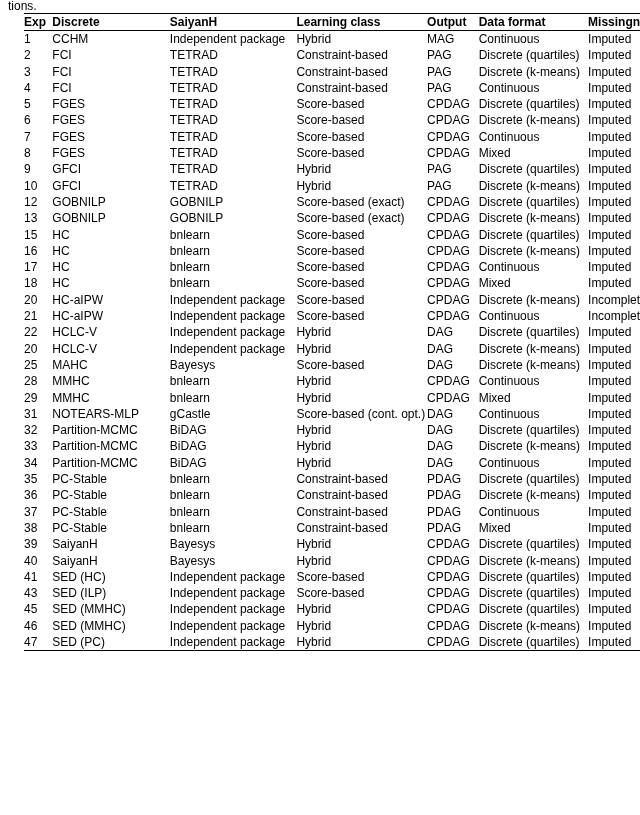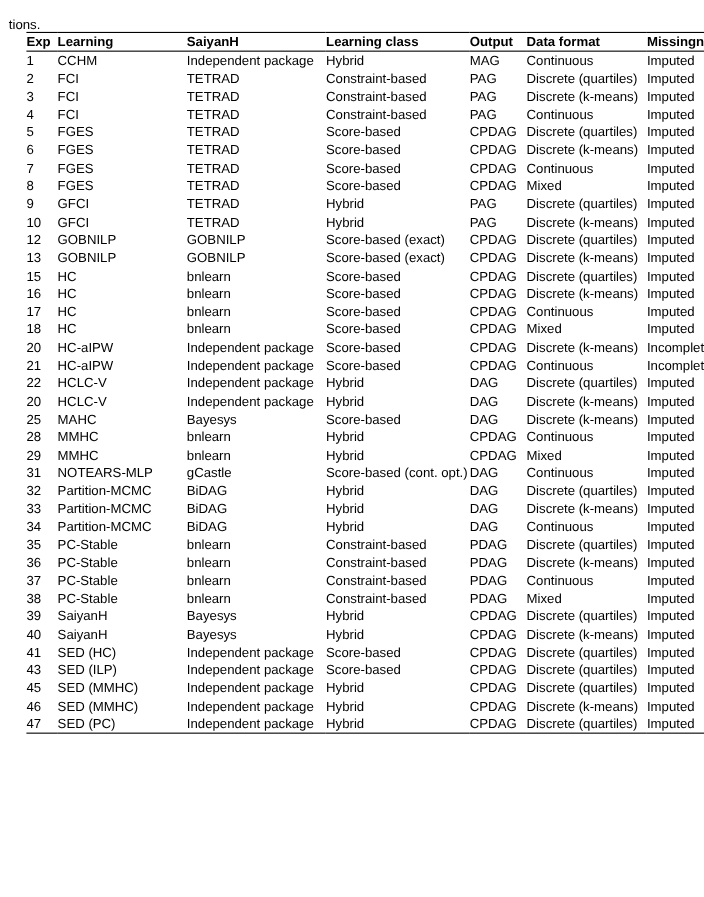--- a/index.html
+++ b/index.html
@@ -7,21 +7,21 @@
     width: 640px;
     height: 815px;
     overflow: hidden;
     color: #000;
     font-family: "Liberation Sans", sans-serif;
   }
   .caption-fragment {
     font-size: 12px;
     line-height: 13px;
     padding-left: 8px;
-    padding-top: 16px;
+    padding-top: 0;
   }
   table.experiments {
     border-collapse: collapse;
     table-layout: fixed;
     width: 632px;
     margin-left: 24px;
     border-top: 1px solid #000;
     border-bottom: 1px solid #000;
   }
   table.experiments th {
@@ -60,21 +60,21 @@
       <col class="c-alg">
       <col class="c-pkg">
       <col class="c-class">
     <col class="c-out">
       <col class="c-fmt">
       <col class="c-miss">
   </colgroup>
   <thead>
     <tr>
       <th>Exp</th>
-      <th>Learning</th>
+      <th>Discrete</th>
       <th>SaiyanH</th>
       <th>Learning class</th>
       <th>Output</th>
       <th>Data format</th>
       <th>Missingness</th>
     </tr>
   </thead>
   <tbody>
   <tr>
     <td>1</td>

